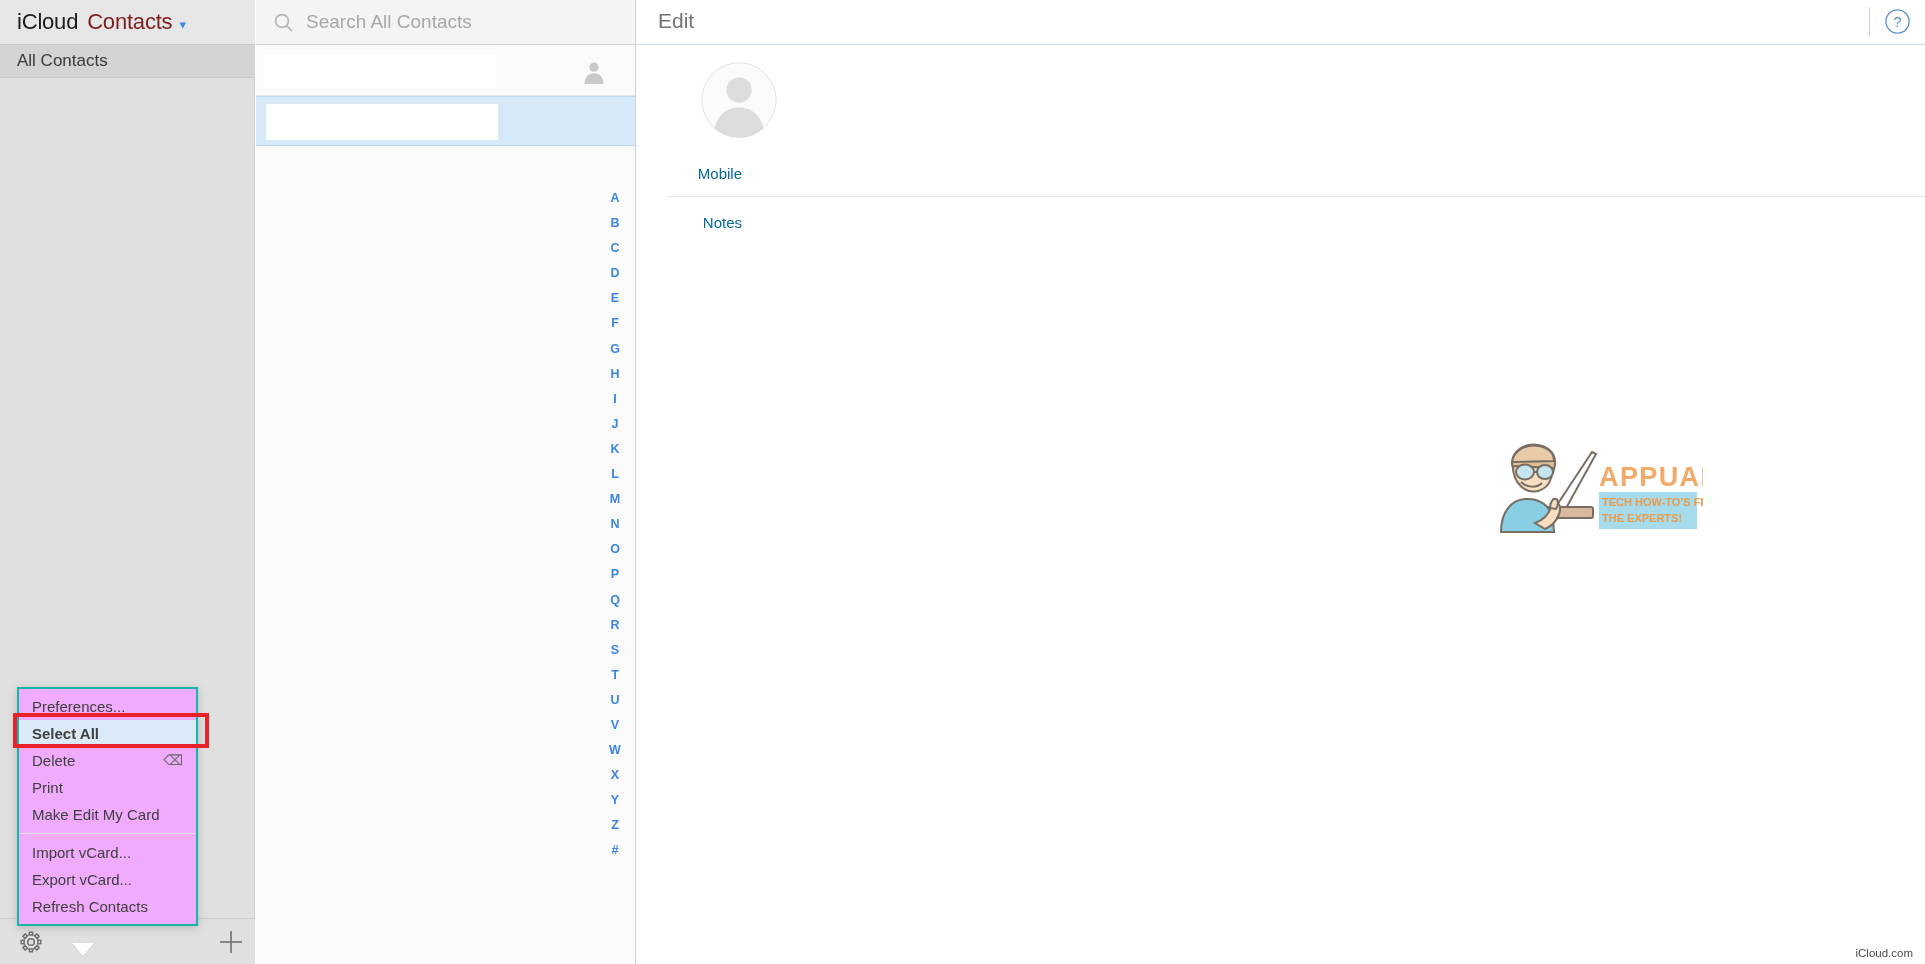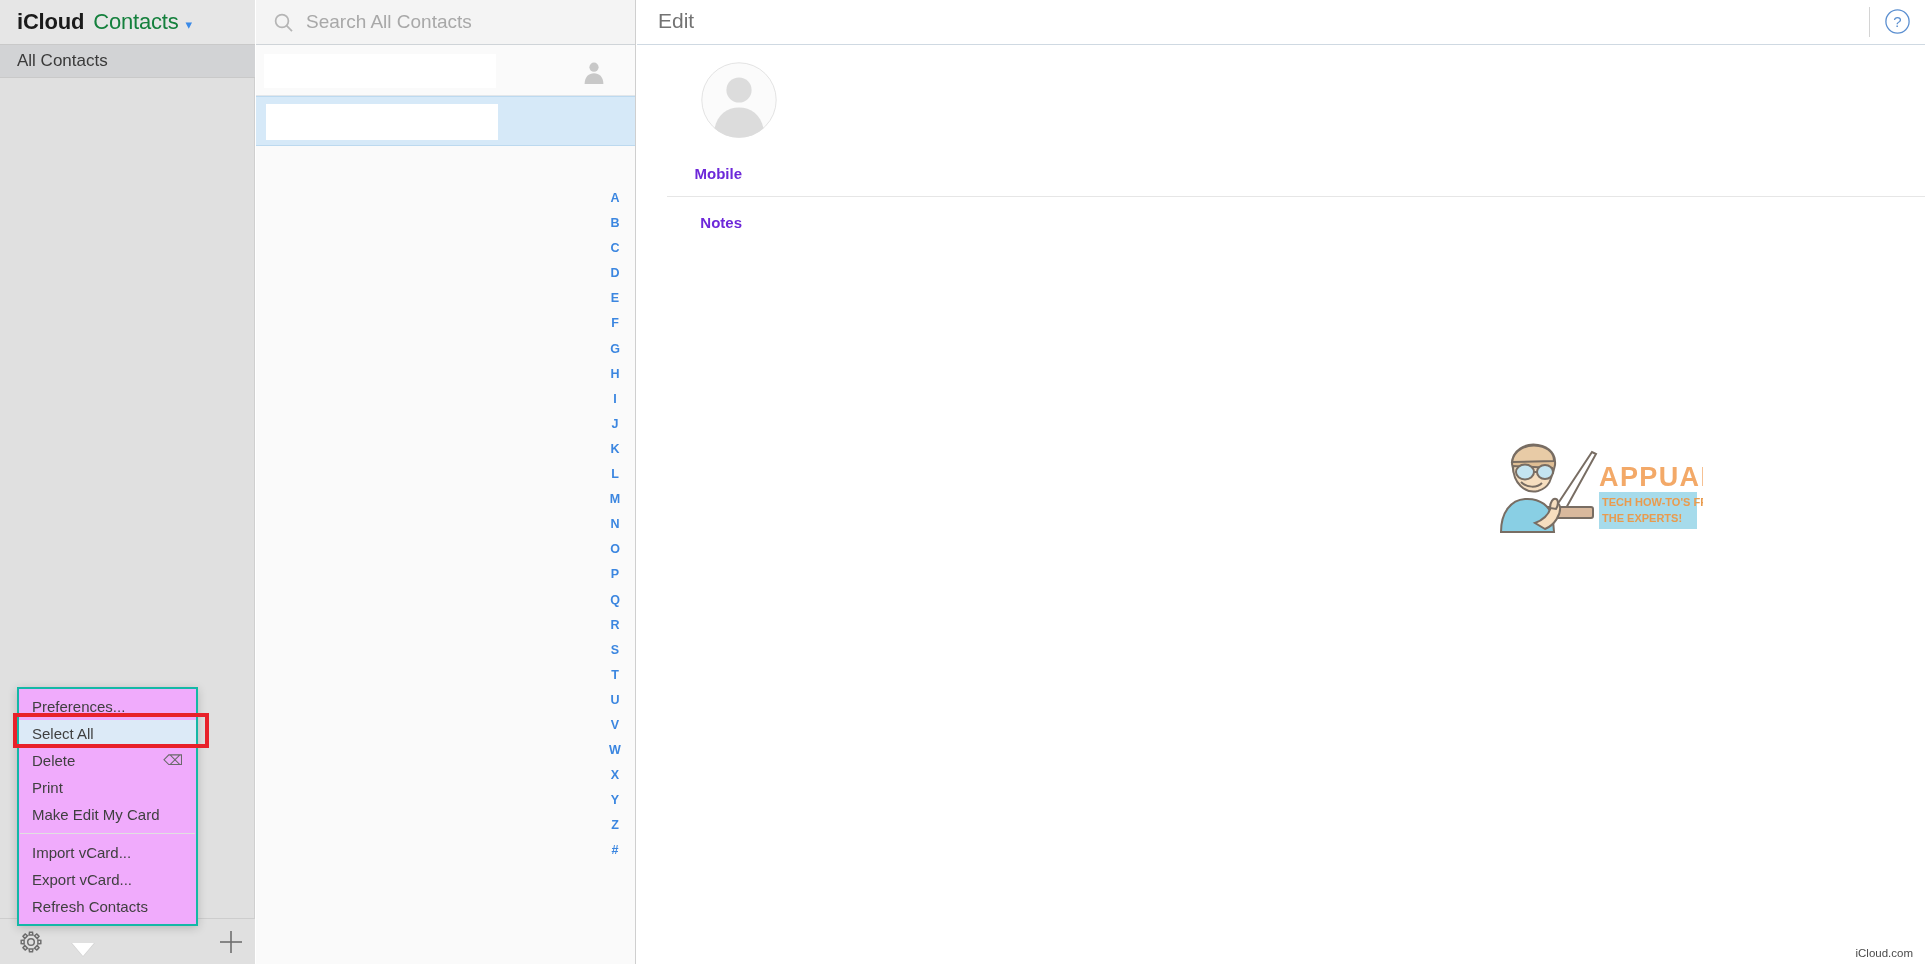--- a/index.html
+++ b/index.html
@@ -37,24 +37,24 @@
     display: flex;
     align-items: center;
     padding-left: 17px;
   }
   .brand {
     font-size: 22px;
     color: #1b1b1b;
     font-weight: 400;
     letter-spacing: -0.2px;
   }
-  .brand .strong { font-weight: 700; }
+  .brand .strong { font-weight: 400; }
   .app-name {
     font-size: 22px;
-    color: #15803d;
+    color: #7f1d1d;
     margin-left: 9px;
     letter-spacing: -0.2px;
   }
   .chev {
     margin-left: 7px;
     color: #3b8ae8;
     font-size: 13px;
     line-height: 1;
     position: relative;
     top: 2px;
@@ -223,22 +223,22 @@
 
   .avatar-big {
     position: absolute;
     left: 64px; top: 62px;
     width: 76px; height: 76px;
   }
 
   .field-label {
     position: absolute;
     font-size: 15px;
-    font-weight: 700;
-    color: #6d28d9;
+    font-weight: 400;
+    color: #0369a1;
     text-align: right;
     width: 120px;
   }
   .lbl-mobile { left: -15px; top: 165px; }
   .lbl-notes  { left: -15px; top: 214px; }
   .field-rule {
     position: absolute;
     left: 30px; top: 196px;
     width: 1258px; height: 1px;
     background: #e6e6e6;
@@ -278,21 +278,21 @@
     height: 27px;
     line-height: 27px;
     padding-left: 13px;
     padding-right: 10px;
     font-size: 15px;
     color: #3f3f3f;
     white-space: nowrap;
     cursor: pointer;
     box-sizing: border-box;
   }
-  .menu-item.highlight { background: #dceaf7; }
+  .menu-item.highlight { background: #dceaf7; font-weight: bold; }
   .menu-item .shortcut {
     position: absolute;
     right: 13px; top: 0;
     color: #6a6a6a;
     font-size: 14px;
   }
   .menu-sep {
     height: 1px;
     background: #e0e0e0;
     margin: 5px 1px 5px 1px;

